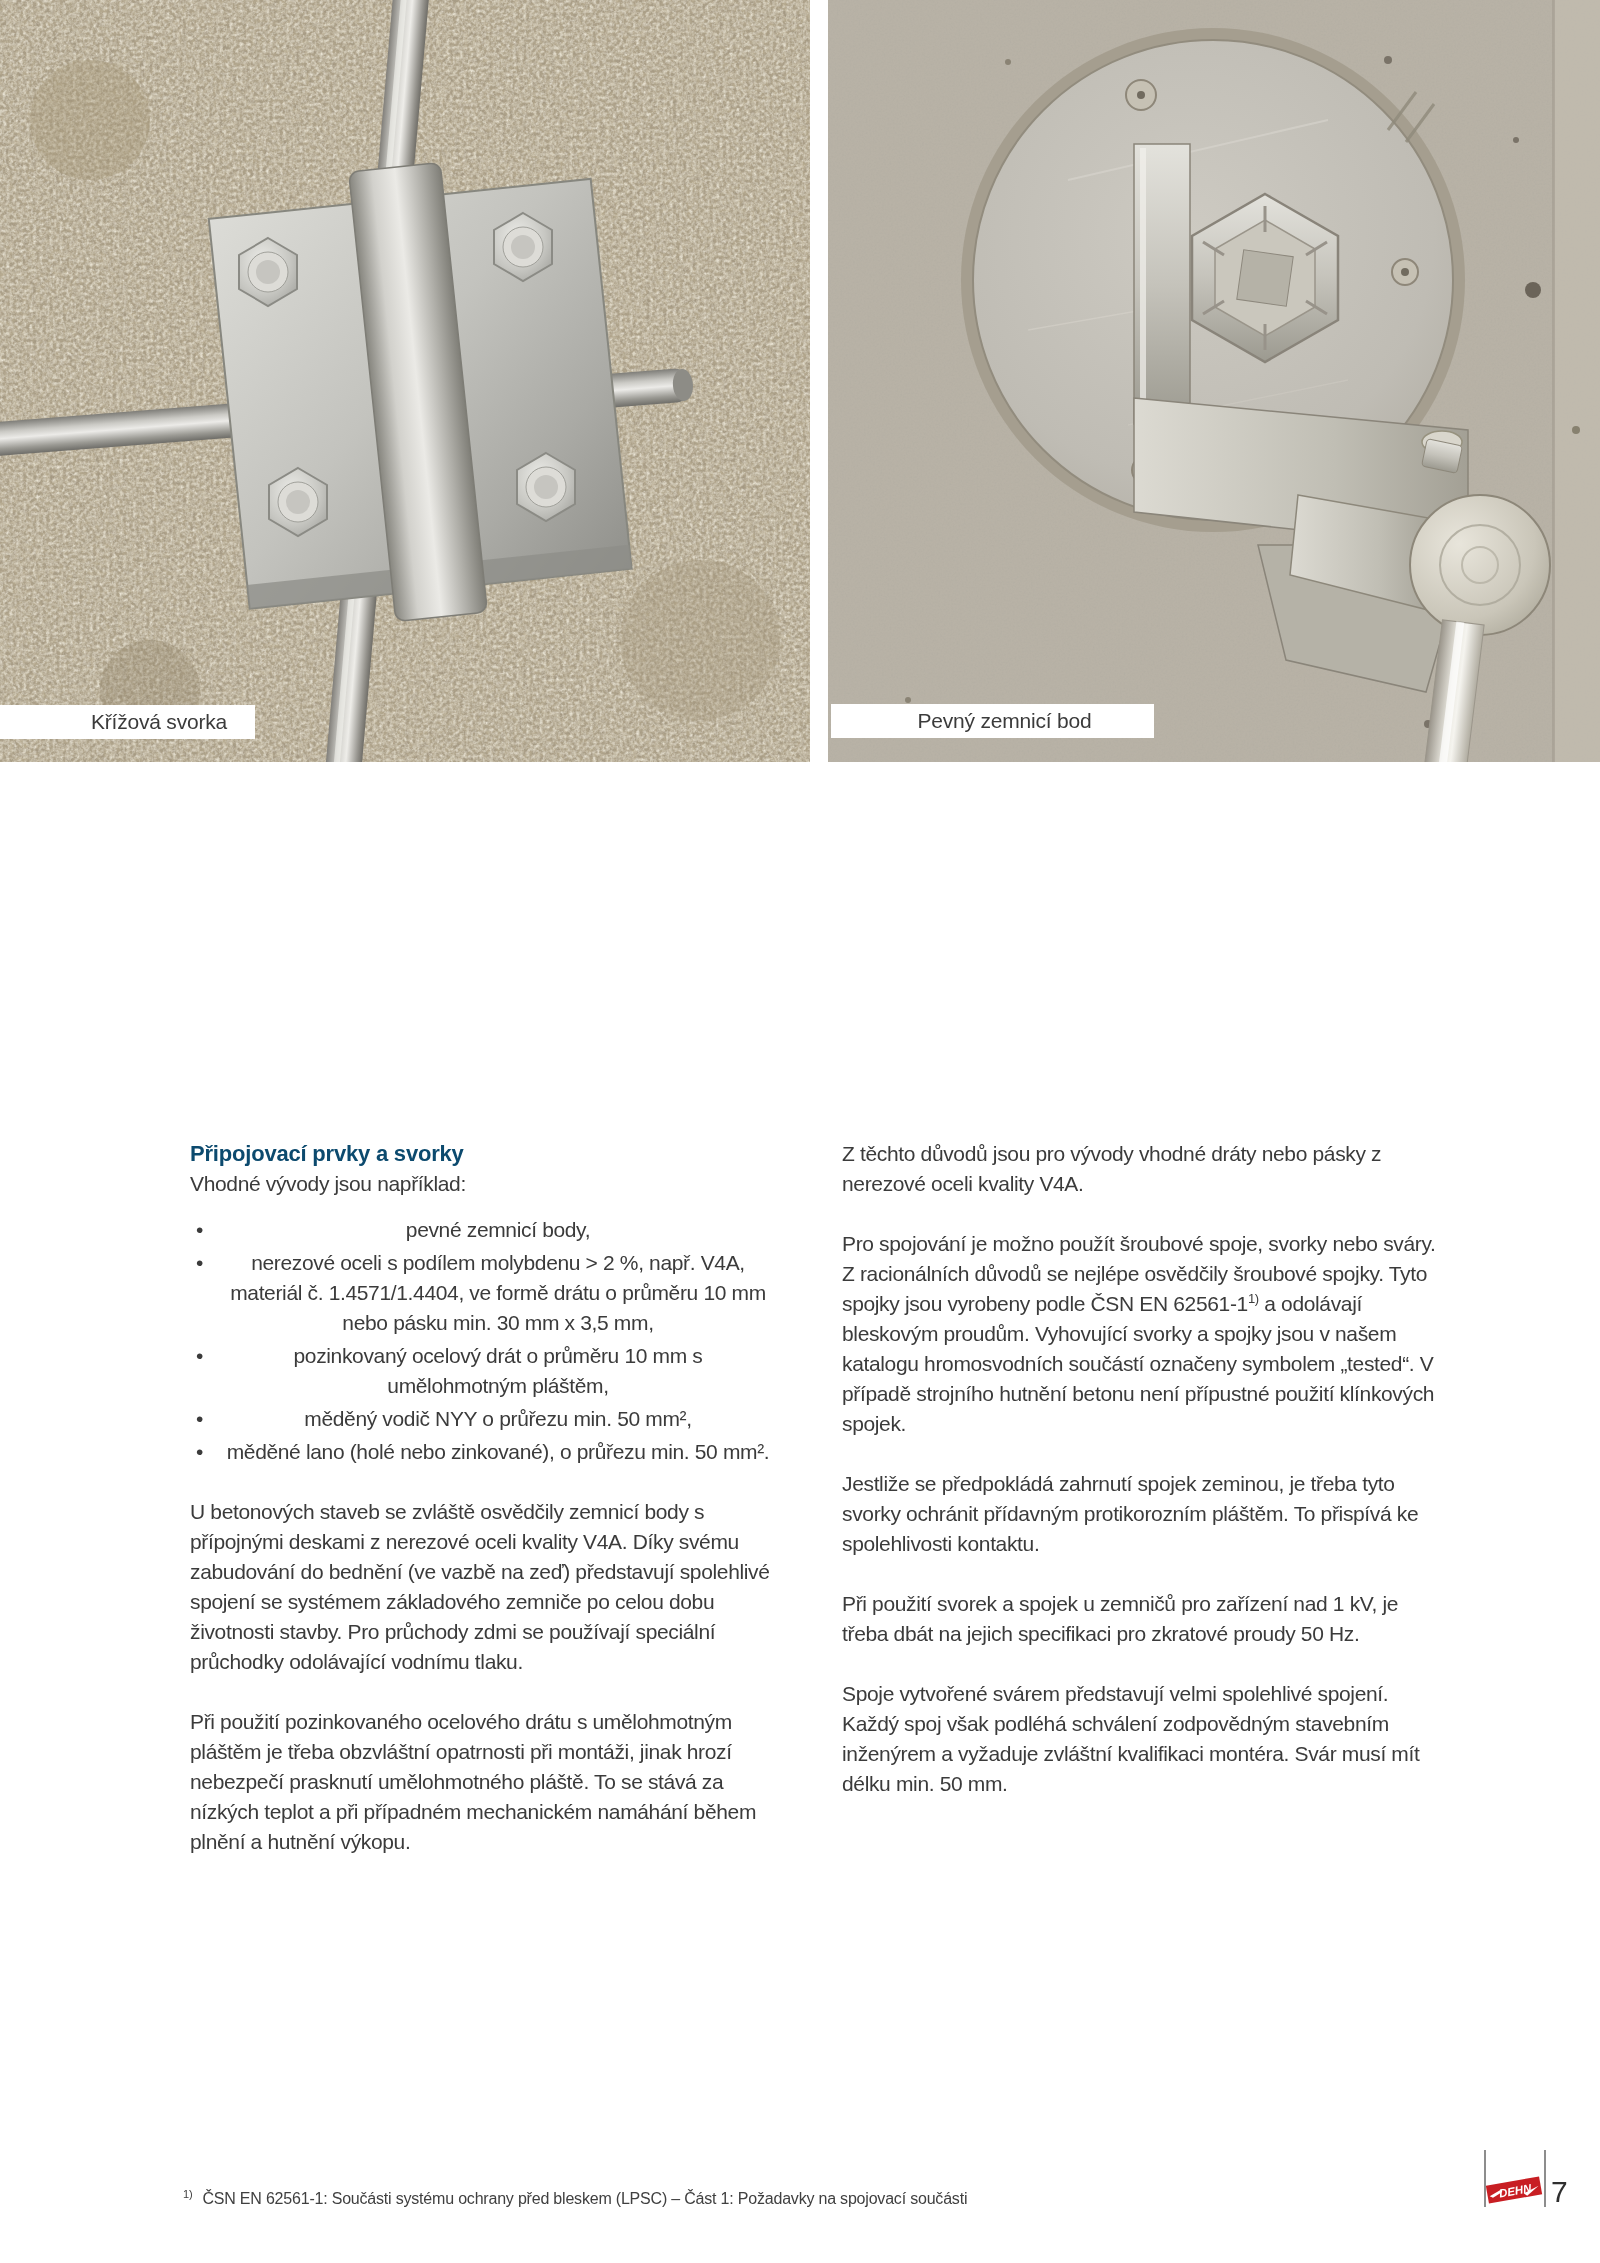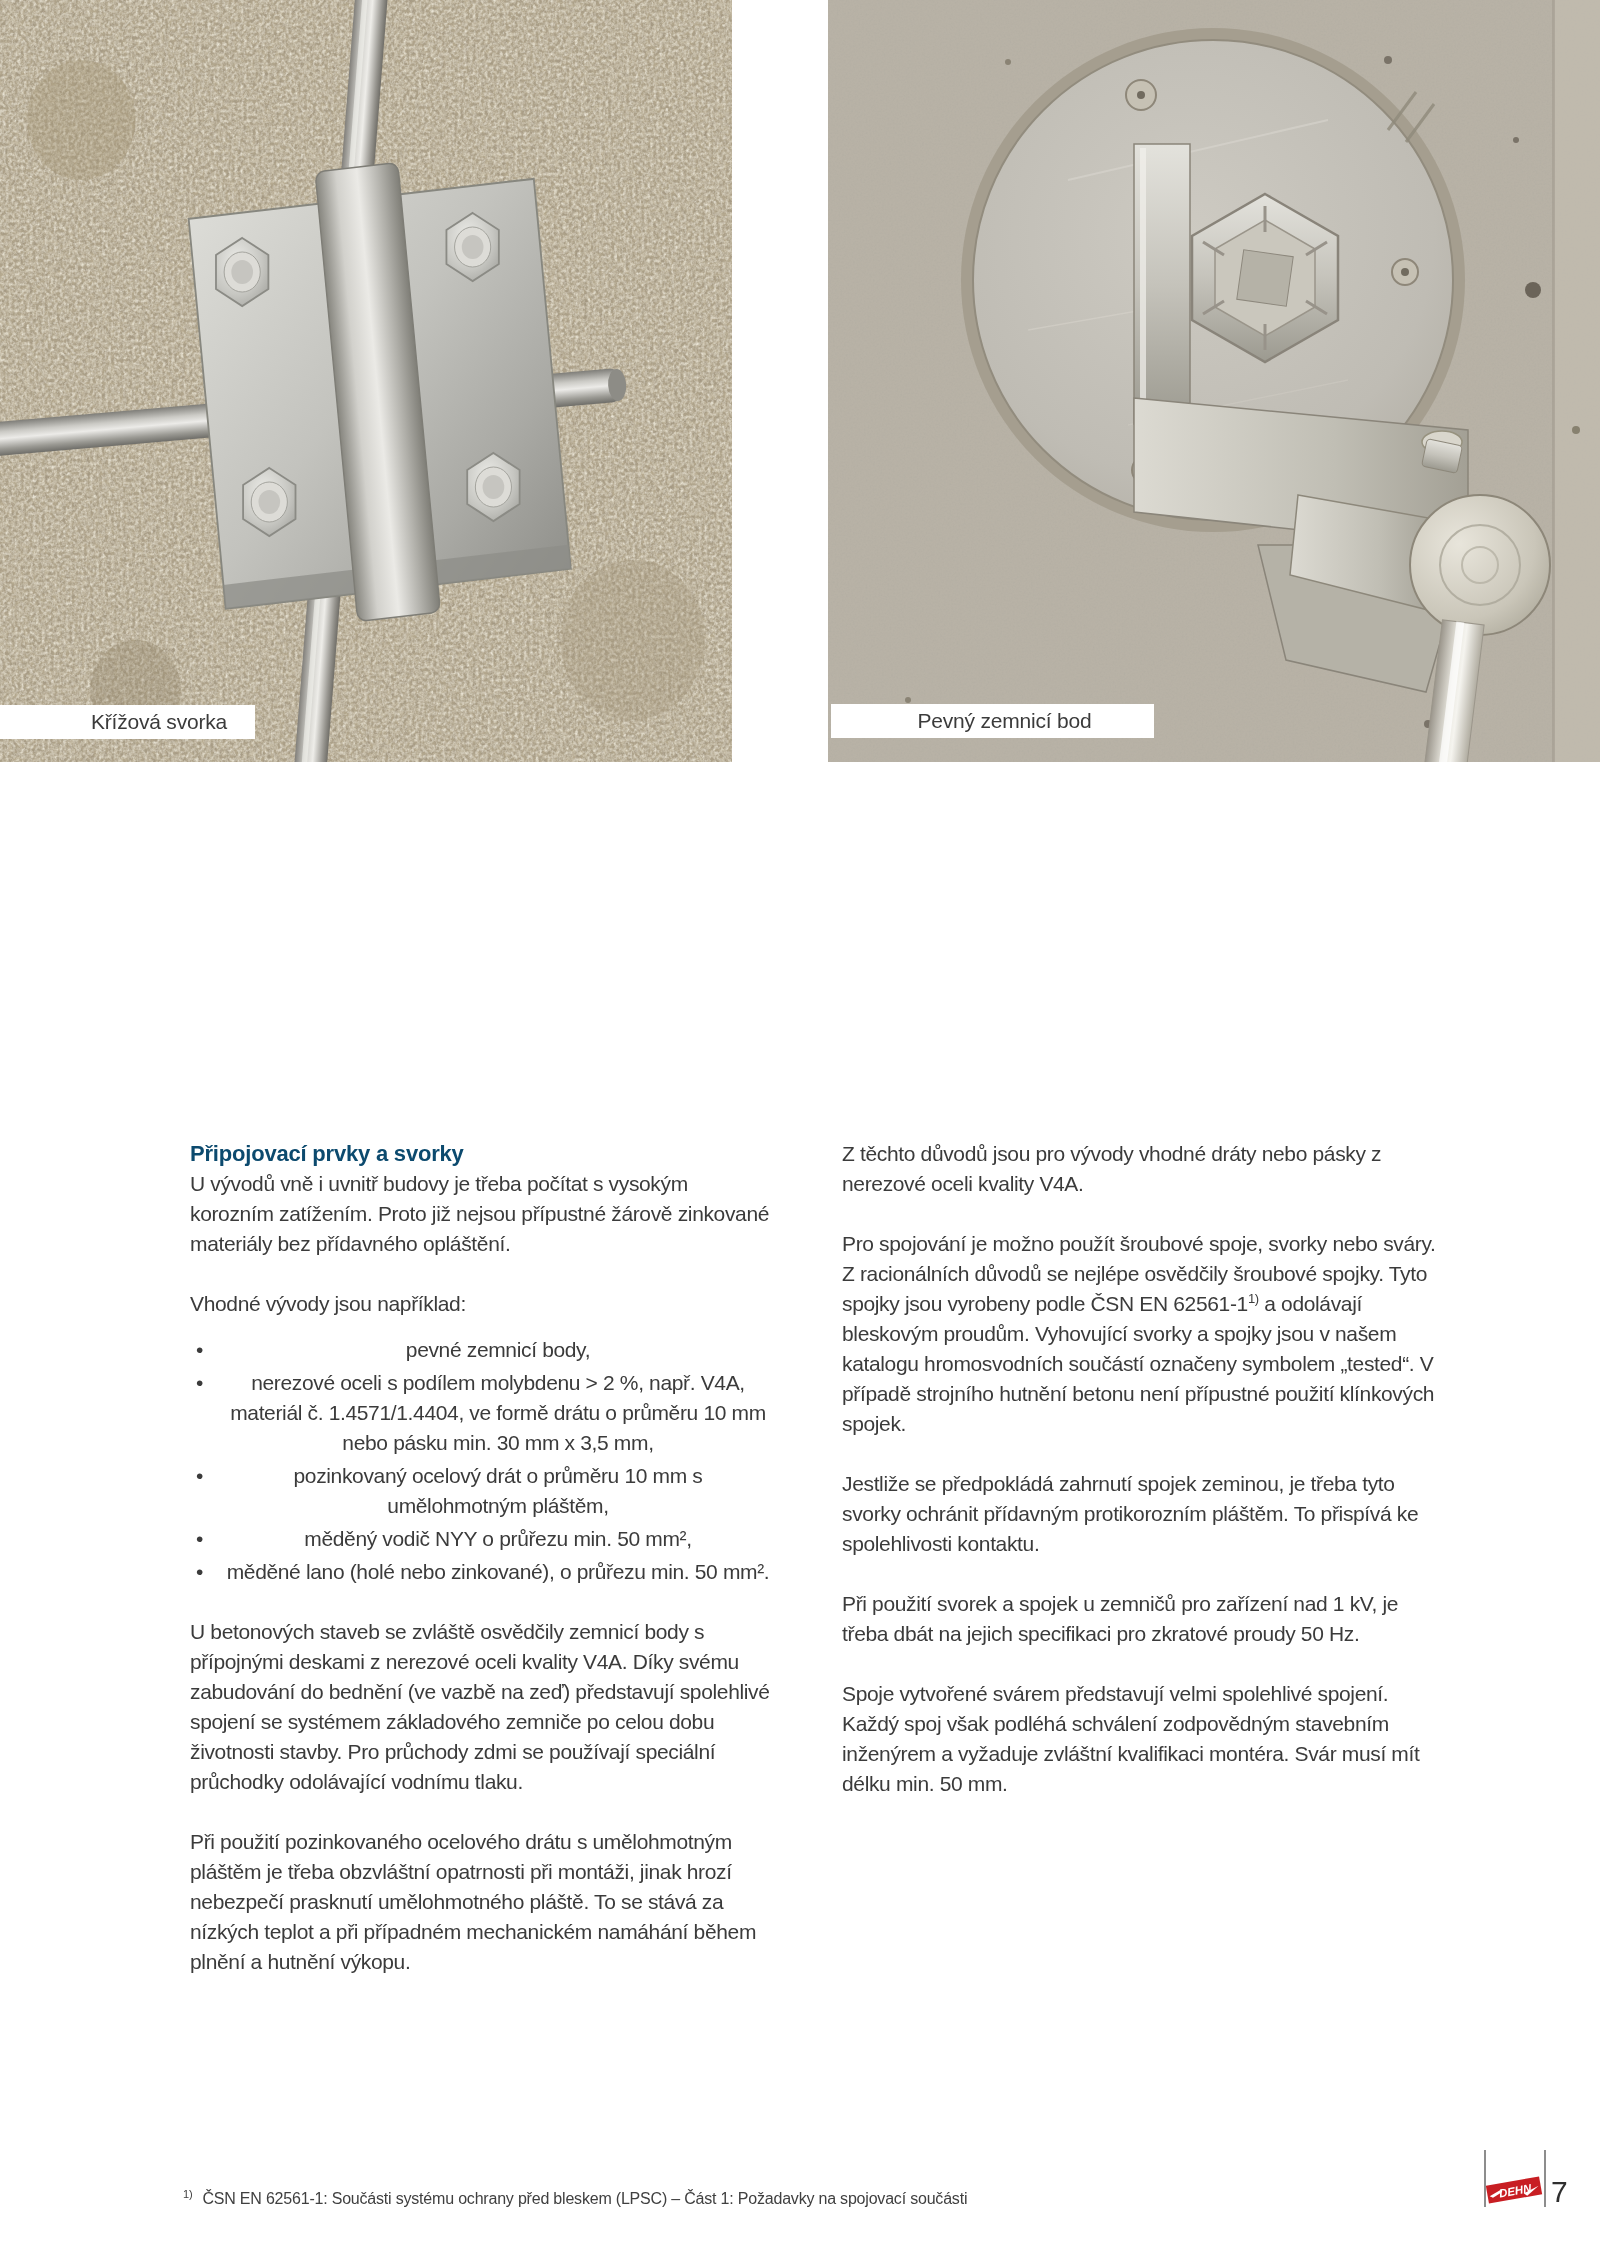--- a/index.html
+++ b/index.html
@@ -1,20 +1,20 @@
 <!DOCTYPE html>
 <html><head>
 <meta charset="utf-8">
 <style>
   html,body{margin:0;padding:0;}
   body{width:1600px;height:2263px;position:relative;background:#ffffff;
        font-family:"Liberation Sans",sans-serif;overflow:hidden;}
   .photo{position:absolute;top:0;overflow:hidden;background:#b3a78e;}
   .photo svg{display:block;width:100%;height:100%;}
-  .photo-left{left:0;width:732px;height:762px;}
+  .photo-left{left:0;width:810px;height:762px;}
   .photo-right{left:828px;width:772px;height:762px;background:#b7b1a5;}
   .caption{position:absolute;height:34px;background:#ffffff;display:flex;align-items:center;
            font-size:21px;color:#3b3b3b;letter-spacing:-0.2px;}
   .cap-left{left:0;top:705px;width:255px;justify-content:flex-end;padding-right:28px;box-sizing:border-box;}
   .cap-right{left:3px;top:704px;width:299px;justify-content:center;padding-left:24px;}
   .col{position:absolute;top:1139px;font-size:21px;line-height:30px;color:#3b3b3b;letter-spacing:-0.35px;}
   .col-left{left:190px;width:583px;}
   .col-right{left:842px;width:602px;}
   .col p{margin:0 0 30px 0;}
   .heading{font-size:22px;line-height:30px;font-weight:bold;color:#0c4a6e;letter-spacing:-0.2px;}
@@ -209,21 +209,20 @@
     <g transform="rotate(7 628 690)">
       <rect x="606" y="622" width="42" height="160" fill="url(#r-rod)" stroke="#9b968b" stroke-width="1"></rect>
       <rect x="620" y="622" width="8" height="160" fill="#ffffff" opacity="0.7"></rect>
     </g>
   </svg>
   <div class="caption cap-right">Pevný zemnicí bod</div>
 </div>
 
 <div class="col col-left">
   <div class="heading">Připojovací prvky a svorky</div>
-  <p>U vývodů vně i uvnitř budovy je třeba počítat s vysokým korozním zatížením. Proto již nejsou přípustné žárově zinkované materiály bez přídavného opláštění.</p>
   <p style="margin-bottom:16px">Vhodné vývody jsou například:</p>
   <ul class="dashlist">
     <li>pevné zemnicí body,</li>
     <li>nerezové oceli s podílem molybdenu &gt; 2 %, např. V4A, materiál č. 1.4571/1.4404, ve formě drátu o průměru 10 mm nebo pásku min. 30 mm x 3,5 mm,</li>
     <li>pozinkovaný ocelový drát o průměru 10 mm s umělohmotným pláštěm,</li>
     <li>měděný vodič NYY o průřezu min. 50 mm²,</li>
     <li>měděné lano (holé nebo zinkované), o průřezu min. 50 mm².</li>
   </ul>
   <p>U betonových staveb se zvláště osvědčily zemnicí body s přípojnými deskami z nerezové oceli kvality V4A. Díky svému zabudování do bednění (ve vazbě na zeď) představují spolehlivé spojení se systémem základového zemniče po celou dobu životnosti stavby. Pro průchody zdmi se používají speciální průchodky odolávající vodnímu tlaku.</p>
   <p>Při použití pozinkovaného ocelového drátu s umělohmotným pláštěm je třeba obzvláštní opatrnosti při montáži, jinak hrozí nebezpečí prasknutí umělohmotného pláště. To se stává za nízkých teplot a při případném mechanickém namáhání během plnění a hutnění výkopu.</p>

